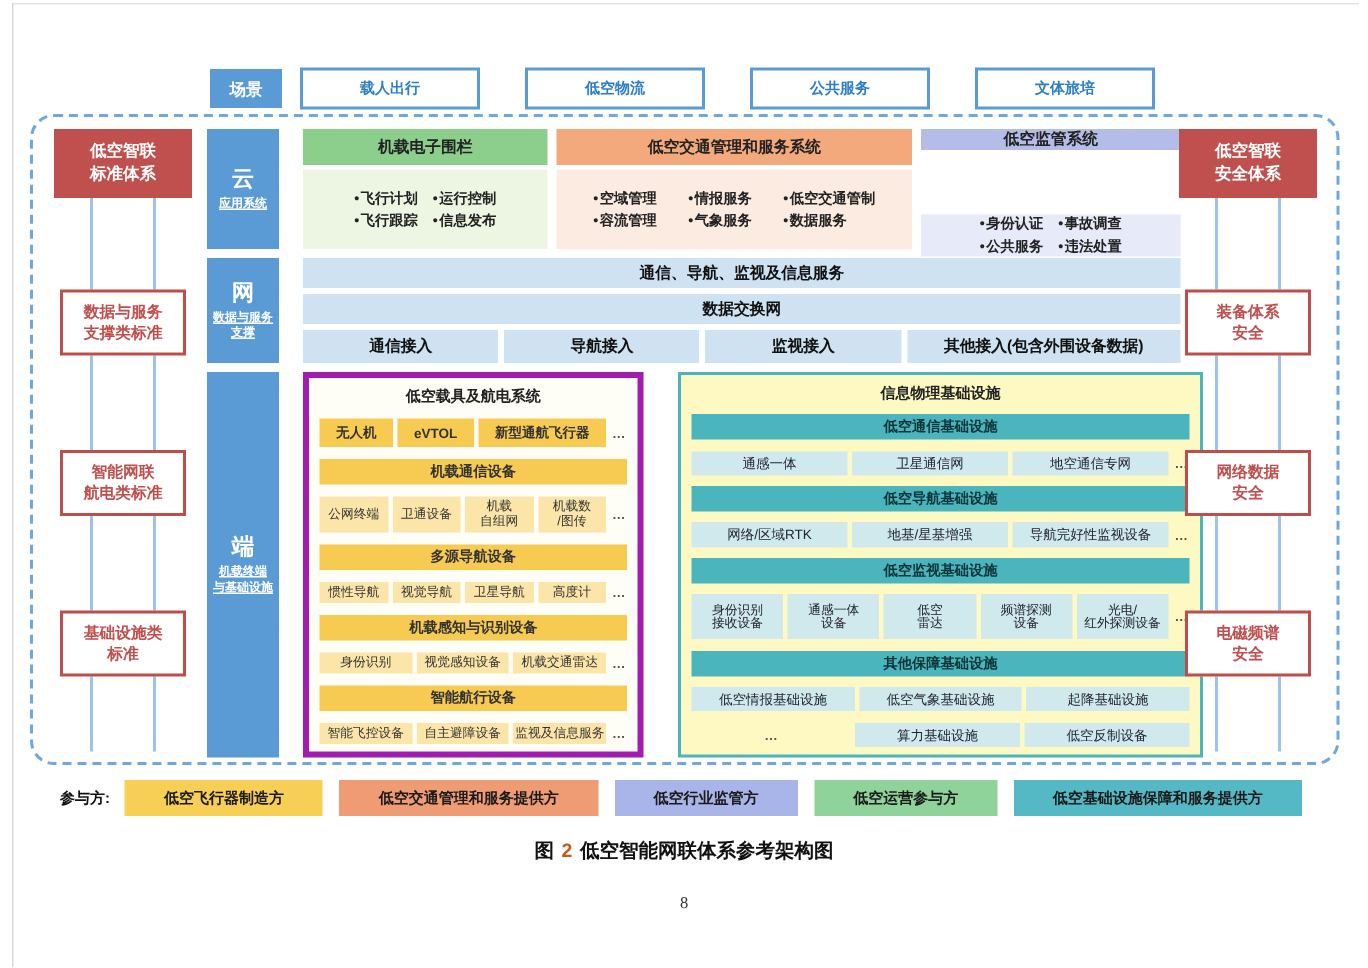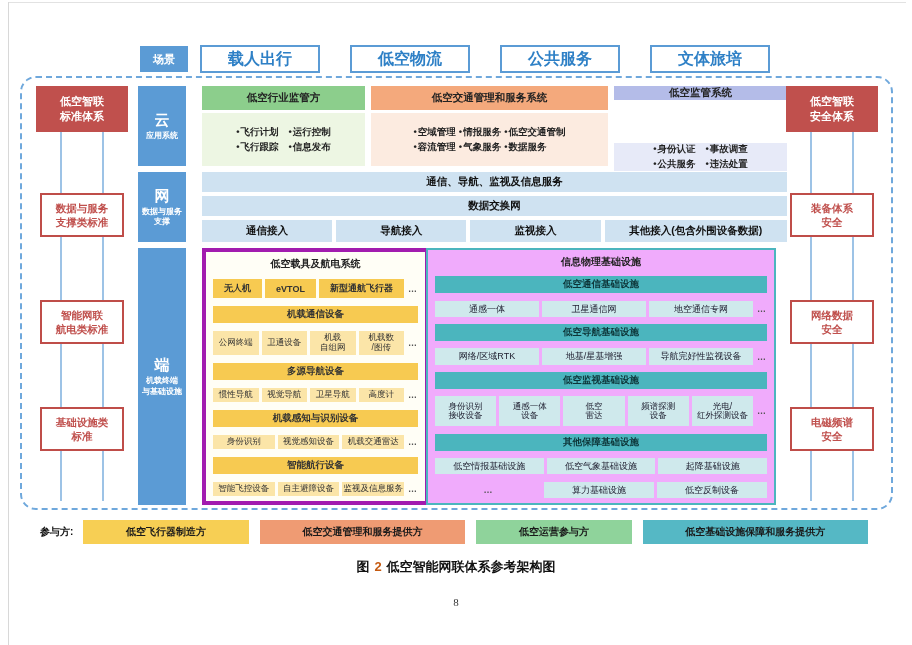--- a/index.html
+++ b/index.html
@@ -5,21 +5,21 @@
   html,body{margin:0;padding:0;background:#ffffff;}
   .page{position:relative;width:912px;height:645px;background:#fff;overflow:hidden;
         font-family:"Liberation Sans","DejaVu Sans",sans-serif;color:#1a1a1a;}
   .edge-top{position:absolute;left:8px;top:2px;right:6px;height:1px;background:#e2e2e2;}
   .edge-left{position:absolute;left:8px;top:2px;bottom:0;width:1px;background:#d8d8d8;}
 
   
   .scn-label{position:absolute;left:140px;top:46px;width:48px;height:26px;background:#5b9bd5;
              color:#fff;font-weight:bold;font-size:11px;display:flex;align-items:center;justify-content:center;}
   .scn-boxes{position:absolute;left:200px;top:45px;width:570px;height:28px;display:flex;justify-content:space-between;}
-  .scn-box{width:120px;border:2px solid #5b9bd5;color:#2e80c6;font-weight:bold;font-size:16px;
+  .scn-box{width:120px;border:2px solid #5b9bd5;color:#2e80c6;font-weight:bold;font-size:10px;
            display:flex;align-items:center;justify-content:center;background:#fff;box-sizing:border-box;}
 
   
   .frame{position:absolute;left:20px;top:76px;width:873px;height:434px;border:2px dashed #6fa8dc;border-radius:16px;box-sizing:border-box;}
 
   
   .side-col{position:absolute;top:86px;width:96px;height:419px;}
   .side-col.left{left:34px;} .side-col.right{left:784px;}
   .connector{position:absolute;left:26px;top:44px;bottom:4px;width:40px;
              border-left:2px solid #9dc3e6;border-right:2px solid #9dc3e6;}
@@ -29,51 +29,51 @@
   .side-box{position:absolute;left:6px;width:84px;height:44px;background:#fff;border:2px solid #bf4d49;color:#c0504d;
             font-weight:bold;font-size:10.5px;display:flex;align-items:center;justify-content:center;
             text-align:center;white-space:pre-line;line-height:1.35;z-index:2;box-sizing:border-box;}
   .sb0{top:107px;} .sb1{top:214px;} .sb2{top:321px;}
 
   
   .center{position:absolute;left:138px;top:86px;width:649px;height:419px;}
   .lay-label{position:absolute;left:0;width:48px;background:#5b9bd5;color:#fff;display:flex;flex-direction:column;
              align-items:center;justify-content:center;text-align:center;box-sizing:border-box;}
   .lay-big{font-size:15px;font-weight:bold;line-height:1.2;}
-  .lay-sub{font-size:8px;font-weight:bold;white-space:pre-line;line-height:1.3;margin-top:2px;}
+  .lay-sub{font-size:8px;font-weight:bold;white-space:pre-line;line-height:1.3;margin-top:2px;text-decoration:underline;}
 
   .row-cloud{position:absolute;top:0;left:0;width:649px;height:80px;}
   .row-cloud .lay-label{top:0;height:80px;}
   .systems{position:absolute;left:64px;top:0;width:585px;height:80px;display:flex;gap:6px;}
   .sys{display:flex;flex-direction:column;}
   .sys-g{width:163px;} .sys-o{width:237px;} .sys-p{width:173px;gap:40px;}
   .sys-h{height:24px;display:flex;align-items:center;justify-content:center;font-weight:bold;font-size:10.5px;color:#222;}
   .sys-b{flex:1;margin-top:3px;display:grid;align-content:center;justify-content:center;column-gap:10px;row-gap:2px;
          font-size:9.5px;font-weight:bold;color:#222;}
   .sys-g .sys-h{background:#8cce8c;} .sys-g .sys-b{background:#edf6e3;grid-template-columns:auto auto;}
-  .sys-o .sys-h{background:#f4a97c;} .sys-o .sys-b{background:#fcebe0;grid-template-columns:auto auto auto;column-gap:3px;}
+  .sys-o .sys-h{background:#f4a97c;} .sys-o .sys-b{background:#fcebe0;grid-template-columns:auto auto auto;column-gap:21px;}
   .sys-p .sys-h{background:#b4bce8;} .sys-p .sys-b{background:#e7eaf8;grid-template-columns:auto auto;}
   .sys-item::before{content:"•";margin-right:1px;}
 
   .row-net{position:absolute;top:86px;left:0;width:649px;height:70px;}
   .row-net .lay-label{top:0;height:70px;}
   .netbars{position:absolute;left:64px;top:0;width:585px;height:70px;display:flex;flex-direction:column;justify-content:space-between;}
   .netbar{height:20px;background:#cfe2f1;display:flex;align-items:center;justify-content:center;
           font-weight:bold;font-size:10.5px;color:#111;}
   .access{height:22px;display:flex;gap:4px;}
   .acell{flex:1;background:#cfe2f1;display:flex;align-items:center;justify-content:center;
          font-weight:bold;font-size:10.5px;color:#111;}
   .acell.wide{flex:1.4;}
 
   .row-term{position:absolute;top:162px;left:0;width:649px;height:257px;}
   .row-term .lay-label{top:0;height:257px;}
   .panel{position:absolute;top:0;height:257px;box-sizing:border-box;display:flex;flex-direction:column;
          justify-content:space-between;padding:5px 7px;}
   .panel-y{left:64px;width:227px;border:4px solid #a21caf;background:#fffef6;}
-  .panel-t{left:288px;width:350px;border:2px solid #4bb5be;background:#f0abfc;}
+  .panel-t{left:314px;width:350px;border:2px solid #4bb5be;background:#fef9c3;}
   .ptitle{text-align:center;font-weight:bold;font-size:10px;color:#222;}
   .yrow,.trow{display:flex;gap:3px;align-items:stretch;}
   .ysec-h{background:#f7ca51;text-align:center;font-weight:bold;font-size:9.5px;color:#333;padding:2px 0;}
   .tsec-h{background:#4bb5be;text-align:center;font-weight:bold;font-size:9.5px;color:#0d3538;padding:2px 0;}
   .ycell{flex:1 1 auto;background:#f7ca51;display:flex;align-items:center;justify-content:center;
          font-weight:bold;font-size:9px;color:#333;padding:3px 2px;white-space:nowrap;}
   .ycell-l{flex:1;background:#fbe5a8;display:flex;align-items:center;justify-content:center;text-align:center;
            font-size:8.5px;color:#333;padding:2px 1px;line-height:1.15;white-space:pre-line;}
   .tcell{flex:1;background:#cfe9ec;display:flex;align-items:center;justify-content:center;text-align:center;
          font-size:9px;color:#223;padding:3px 2px;line-height:1.15;white-space:pre-line;}
@@ -138,21 +138,21 @@
 
   <div class="center">
 
     <div class="row-cloud">
       <div class="lay-label">
         <div class="lay-big">云</div>
         <div class="lay-sub">应用系统</div>
       </div>
       <div class="systems">
         <div class="sys sys-g">
-          <div class="sys-h">低空行业监管方</div>
+          <div class="sys-h">机载电子围栏</div>
           <div class="sys-b">
               <div class="sys-item">飞行计划</div>
               <div class="sys-item">运行控制</div>
               <div class="sys-item">飞行跟踪</div>
               <div class="sys-item">信息发布</div>
             </div>
         </div>
         <div class="sys sys-o">
           <div class="sys-h">低空交通管理和服务系统</div>
           <div class="sys-b">
@@ -285,20 +285,21 @@
             <div class="tcell">低空反制设备</div>
           </div>
       </div>
     </div>
   </div>
 
   <div class="parts-row">
     <span class="parts-label">参与方:</span>
     <span class="part p1">低空飞行器制造方</span>
     <span class="part p2">低空交通管理和服务提供方</span>
+    <span class="part p3">低空行业监管方</span>
     <span class="part p4">低空运营参与方</span>
     <span class="part p5">低空基础设施保障和服务提供方</span>
   </div>
 
   <div class="caption">
     <span>图</span><span class="fignum">2</span><span>低空智能网联体系参考架构图</span>
   </div>
   <div class="pageno">8</div>
 </div>
 

